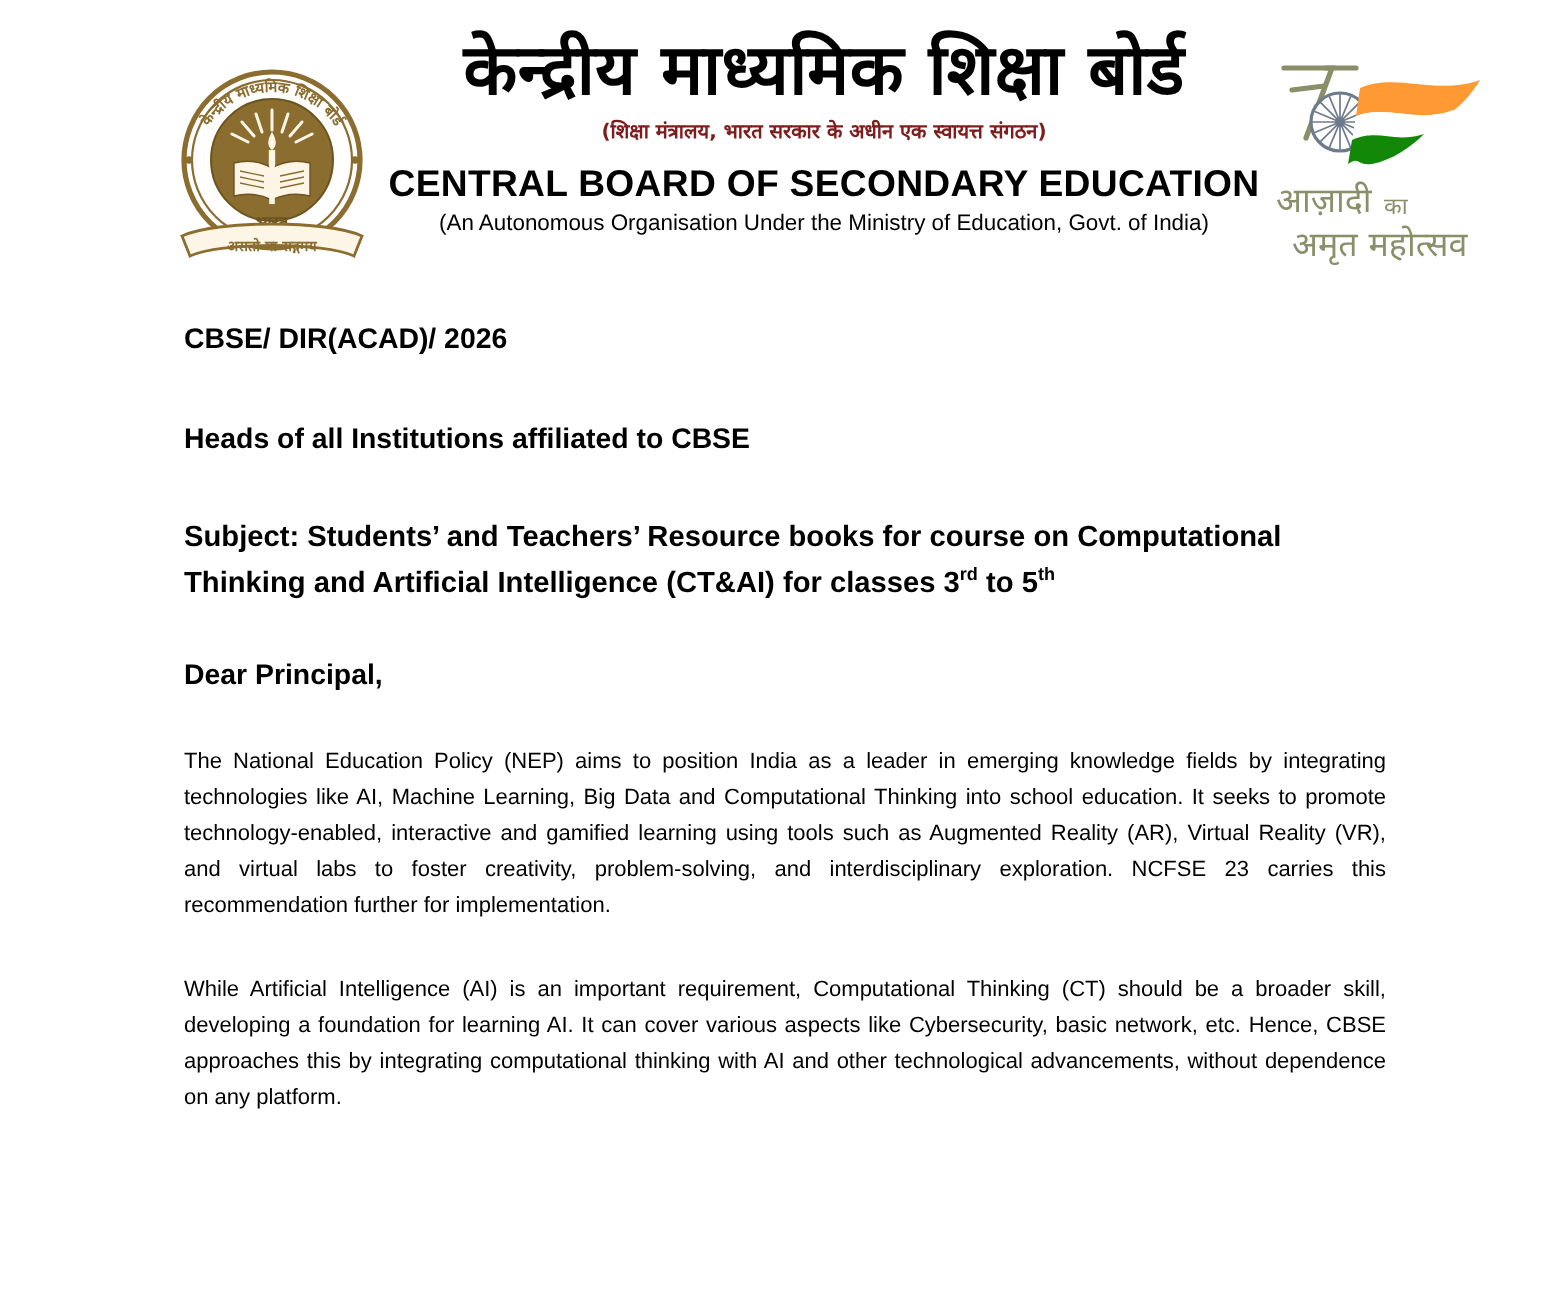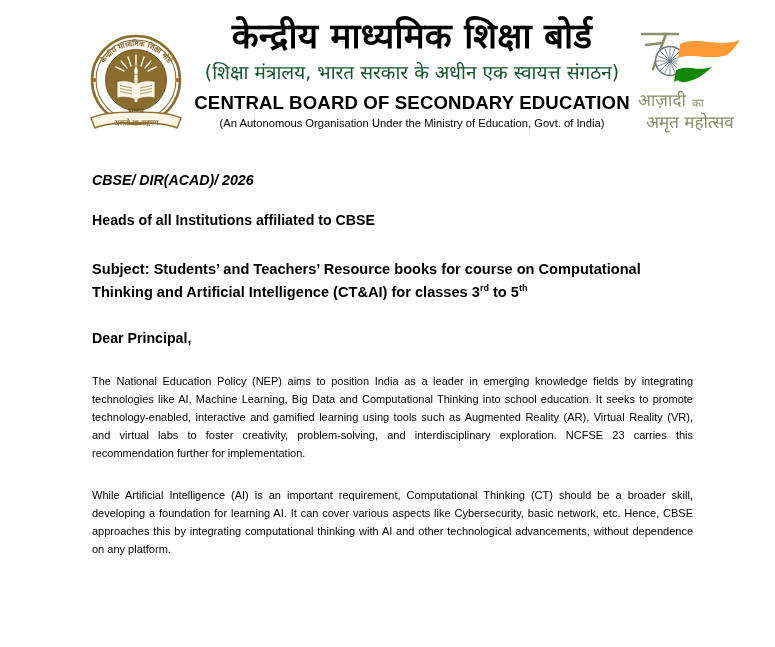--- a/index.html
+++ b/index.html
@@ -49,25 +49,25 @@
     font-family: "DejaVu Sans", sans-serif;
     font-size: 35px;
     font-weight: 700;
     line-height: 1.18;
     letter-spacing: 0.2px;
     color: #000;
     white-space: nowrap;
   }
   .mast-hindi-sub {
     font-family: "DejaVu Sans", sans-serif;
-    font-size: 19px;
-    font-weight: 400;
+    font-size: 10px;
+    font-weight: 700;
     line-height: 1.25;
     margin-top: 4px;
-    color: #14532d;
+    color: #7f1d1d;
     white-space: nowrap;
   }
   .mast-en {
     font-size: 18.6px;
     font-weight: 700;
     letter-spacing: 0.15px;
     margin-top: 7px;
     color: #000;
     white-space: nowrap;
   }
@@ -96,25 +96,24 @@
     width: 601px;
   }
 
   .ref-row {
     position: relative;
     height: 48px;
   }
   .ref-left {
     position: absolute;
     left: 0;
-    top: 10px;
-    font-size: 14.2px;
-    font-weight: 700;
-    line-height: 1.5;
-    font-style: italic;
+    top: 0;
+    font-size: 14.2px;
+    font-weight: 700;
+    line-height: 1.5;
   }
   .ref-right {
     position: absolute;
     right: 0;
     top: 0;
     text-align: right;
     font-size: 14.2px;
     font-weight: 700;
     line-height: 1.5;
   }

